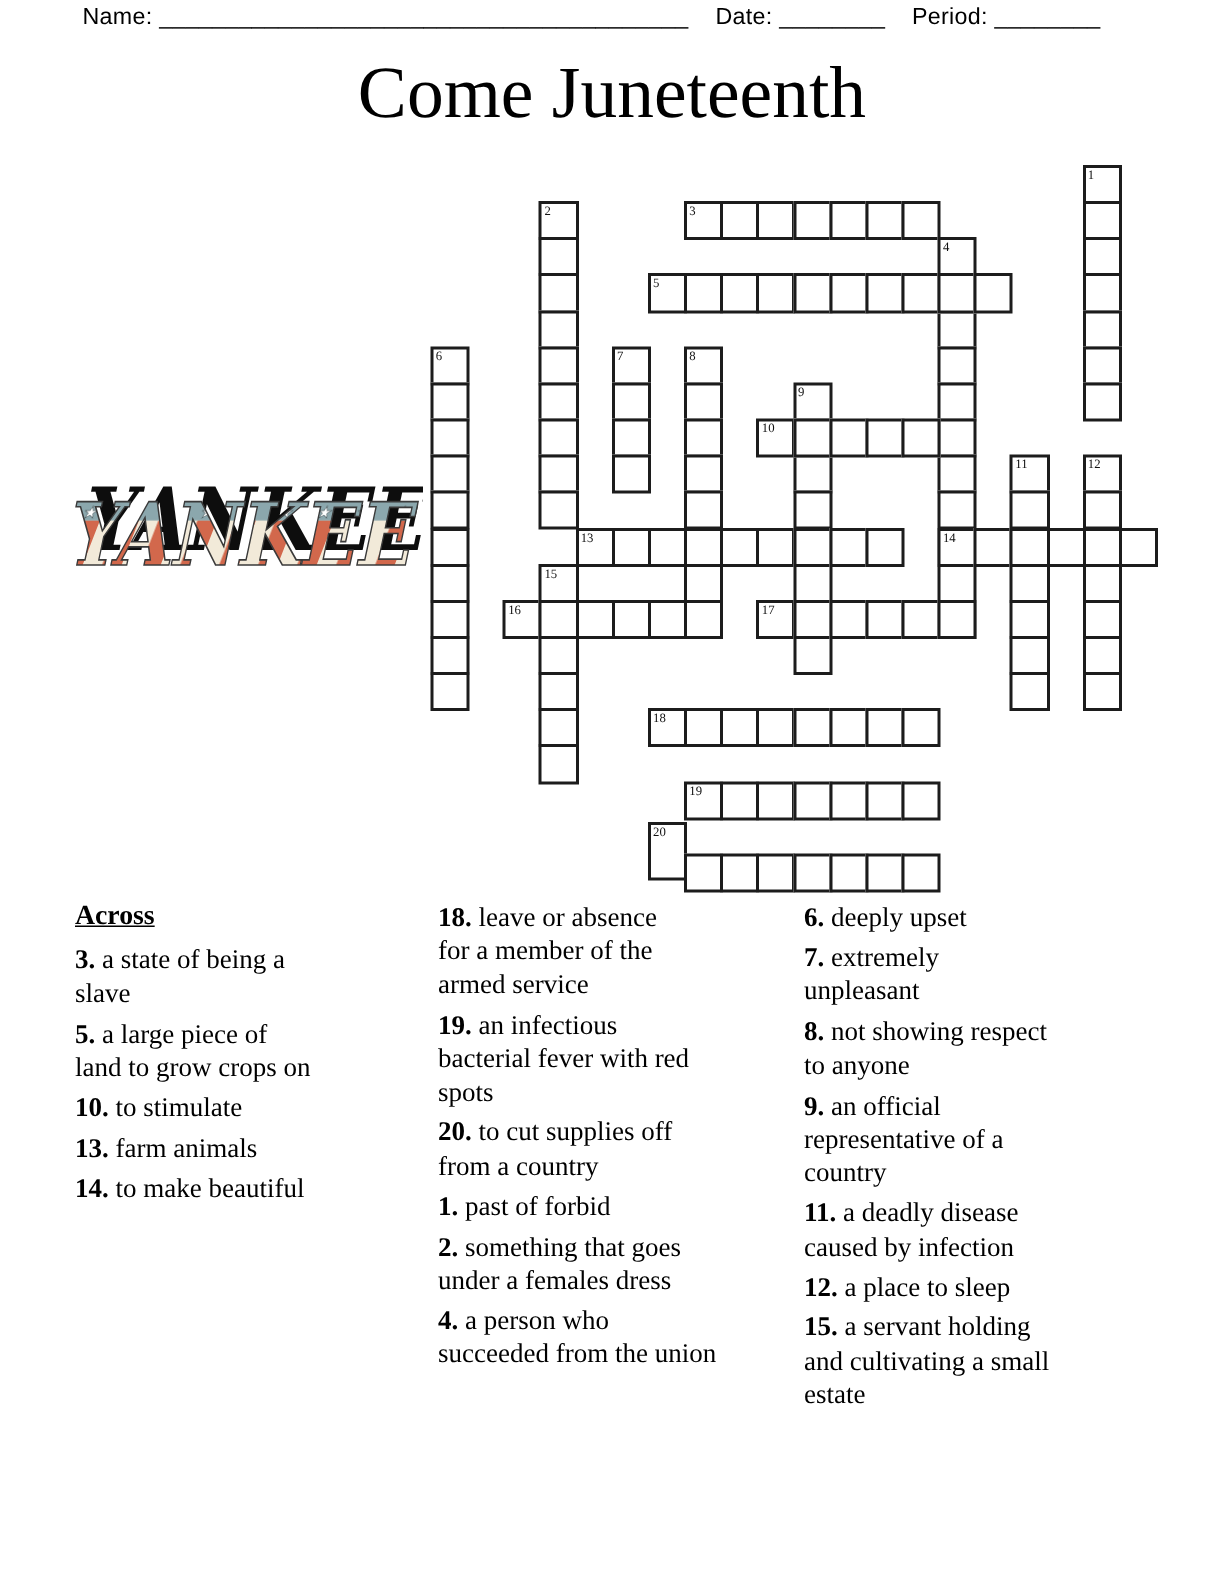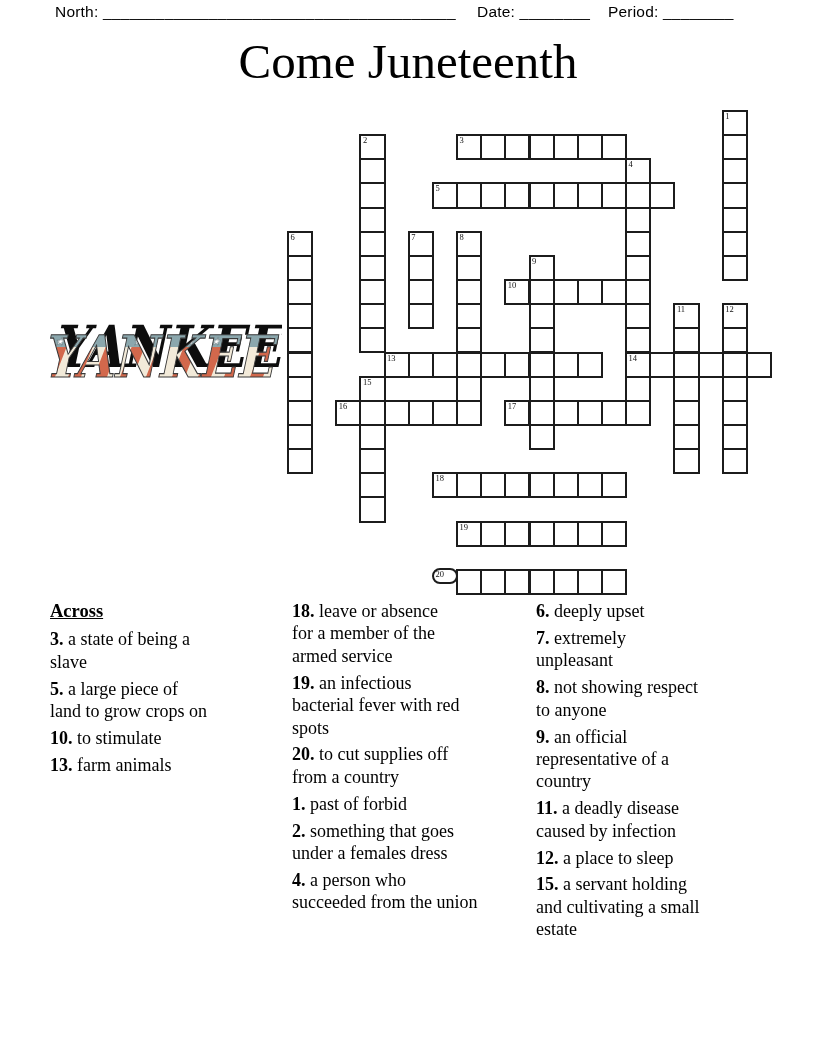--- a/index.html
+++ b/index.html
@@ -28,21 +28,21 @@
   .clue-col-3{left:536px;}
   .clue-heading{font-weight:bold;text-decoration:underline;font-size:18.5px;margin-bottom:6px;}
   .clue-item{margin-bottom:4.5px;}
   .clue-item b{font-weight:bold;}
 </style>
 </head>
 <body>
 
 <div class="page">
 
-  <div class="hdr hdr-name"><span>North:</span> <span>________________________________________</span></div>
+  <div class="hdr hdr-name"><span>Name:</span> <span>________________________________________</span></div>
   <div class="hdr hdr-date"><span>Date:</span> <span>________</span></div>
   <div class="hdr hdr-period"><span>Period:</span> <span>________</span></div>
 
   <div class="title">Come Juneteenth</div>
 
   <div class="wordart">
     <svg width="240" height="86" viewBox="0 0 240 86">
       <defs>
         <pattern id="flagpat" patternUnits="userSpaceOnUse" width="26" height="86" patternTransform="skewX(-10)">
           <rect x="0" y="0" width="26" height="86" fill="#f2ead9"></rect>
@@ -232,38 +232,39 @@
       <div class="cell" style="left: 600.95px; top: 472.25px; width: 26.15px; height: 26.15px;"></div>
       <div class="cell" style="left: 456.05px; top: 520.55px; width: 26.15px; height: 26.15px;">
         <span class="cellnum">19</span>
       </div>
       <div class="cell" style="left: 480.2px; top: 520.55px; width: 26.15px; height: 26.15px;"></div>
       <div class="cell" style="left: 504.35px; top: 520.55px; width: 26.15px; height: 26.15px;"></div>
       <div class="cell" style="left: 528.5px; top: 520.55px; width: 26.15px; height: 26.15px;"></div>
       <div class="cell" style="left: 552.65px; top: 520.55px; width: 26.15px; height: 26.15px;"></div>
       <div class="cell" style="left: 576.8px; top: 520.55px; width: 26.15px; height: 26.15px;"></div>
       <div class="cell" style="left: 600.95px; top: 520.55px; width: 26.15px; height: 26.15px;"></div>
-      <div class="cell" style="left: 431.9px; top: 568px; width: 26.15px; height: 16px; border-radius: 13px;">
+      <div class="cell" style="left: 431.9px; top: 548px; width: 26.15px; height: 39px;">
         <span class="cellnum">20</span>
       </div>
       <div class="cell" style="left: 456.05px; top: 568.85px; width: 26.15px; height: 26.15px;"></div>
       <div class="cell" style="left: 480.2px; top: 568.85px; width: 26.15px; height: 26.15px;"></div>
       <div class="cell" style="left: 504.35px; top: 568.85px; width: 26.15px; height: 26.15px;"></div>
       <div class="cell" style="left: 528.5px; top: 568.85px; width: 26.15px; height: 26.15px;"></div>
       <div class="cell" style="left: 552.65px; top: 568.85px; width: 26.15px; height: 26.15px;"></div>
       <div class="cell" style="left: 576.8px; top: 568.85px; width: 26.15px; height: 26.15px;"></div>
       <div class="cell" style="left: 600.95px; top: 568.85px; width: 26.15px; height: 26.15px;"></div>
     </div>
 
   <div class="clue-col clue-col-1">
       <div class="clue-heading">Across</div>
       <div class="clue-item"><b>3.</b> a state of being a<br> slave</div>
       <div class="clue-item"><b>5.</b> a large piece of<br> land to grow crops on</div>
       <div class="clue-item"><b>10.</b> to stimulate</div>
       <div class="clue-item"><b>13.</b> farm animals</div>
+      <div class="clue-item"><b>14.</b> to make beautiful</div>
     </div>
   <div class="clue-col clue-col-2">
       <div class="clue-item"><b>18.</b> leave or absence<br> for a member of the<br> armed service</div>
       <div class="clue-item"><b>19.</b> an infectious<br> bacterial fever with red<br> spots</div>
       <div class="clue-item"><b>20.</b> to cut supplies off<br> from a country</div>
       <div class="clue-item"><b>1.</b> past of forbid</div>
       <div class="clue-item"><b>2.</b> something that goes<br> under a females dress</div>
       <div class="clue-item"><b>4.</b> a person who<br> succeeded from the union</div>
     </div>
   <div class="clue-col clue-col-3">

